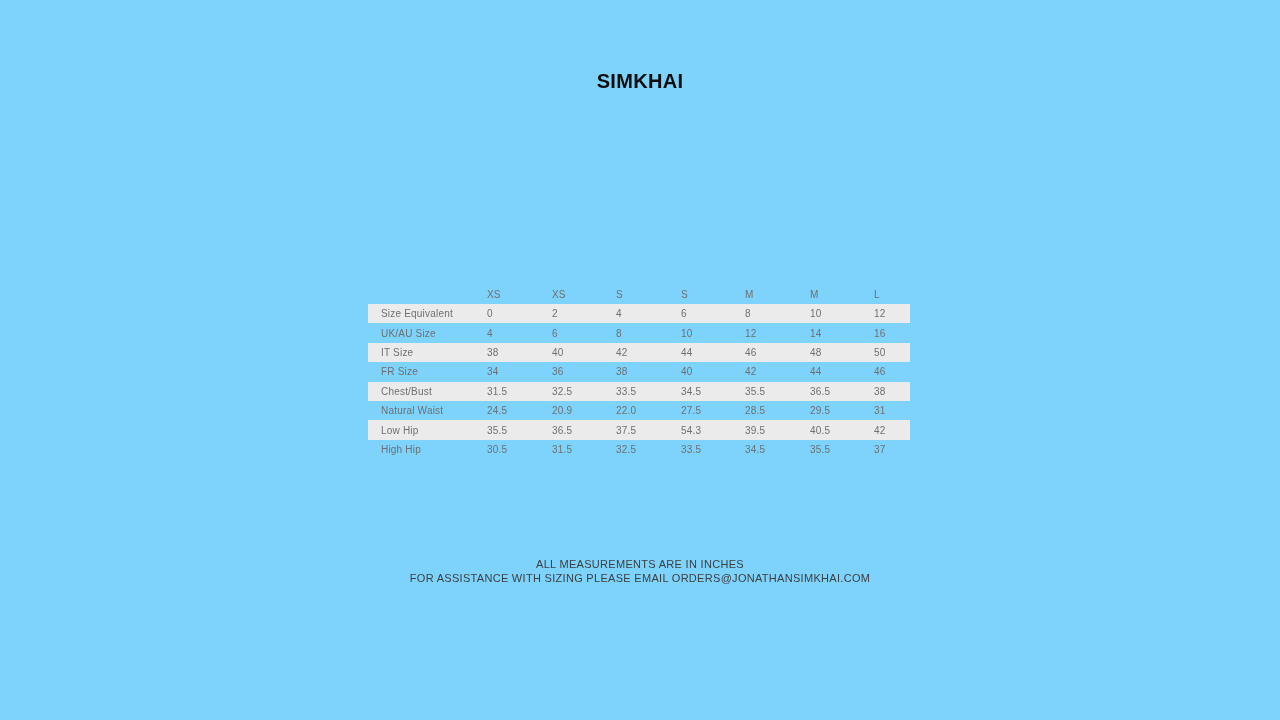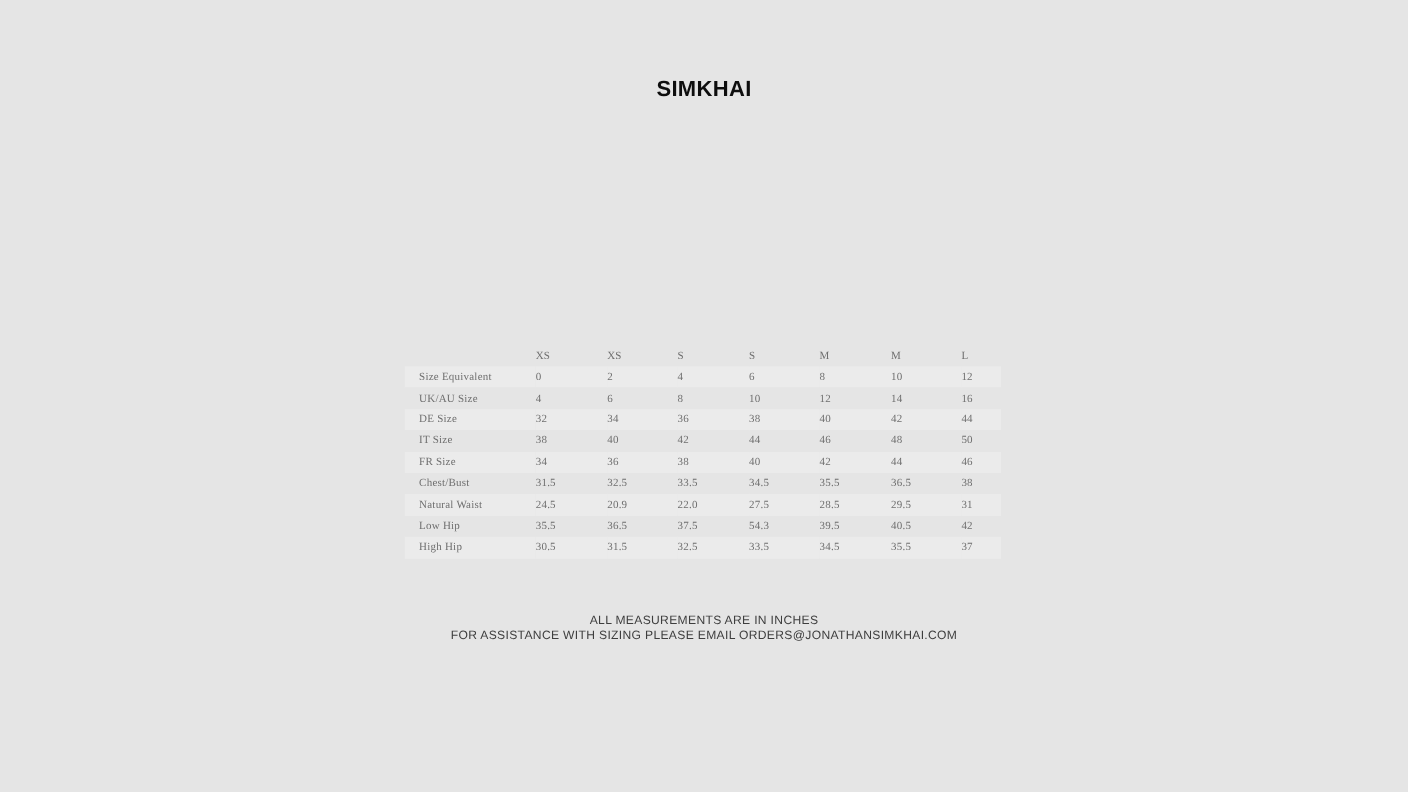--- a/index.html
+++ b/index.html
@@ -7,43 +7,42 @@
     width: 1280px;
     height: 720px;
     background: #ffffff;
     font-family: "Liberation Sans", sans-serif;
     overflow: hidden;
   }
   .page {
     position: relative;
     width: 1280px;
     height: 720px;
-    background: #e5e5e5;
+    background: #7dd3fc;
   }
   .logo {
     position: absolute;
     top: 70px;
     left: 0;
     width: 100%;
     text-align: center;
     font-size: 20px;
     font-weight: bold;
     letter-spacing: 0.3px;
     color: var(--logo-color, #0e0e0e);
   }
   table.size-table {
     position: absolute;
     left: 368px;
-    top: 314px;
+    top: 285px;
     width: 542px;
     border-collapse: collapse;
     table-layout: fixed;
     font-size: 10px;
     color: var(--table-text, #6f6f6f);
-    font-family: Liberation Serif, serif;
   }
   table.size-table th,
   table.size-table td {
     font-weight: normal;
     text-align: left;
     padding: 0;
     height: 19.4px;
     vertical-align: middle;
     letter-spacing: 0.2px;
     white-space: nowrap;
@@ -110,30 +109,20 @@
           <td class="row-label">UK/AU Size</td>
           <td>4</td>
           <td>6</td>
           <td>8</td>
           <td>10</td>
           <td>12</td>
           <td>14</td>
           <td>16</td>
         </tr>
         <tr>
-          <td class="row-label">DE Size</td>
-          <td>32</td>
-          <td>34</td>
-          <td>36</td>
-          <td>38</td>
-          <td>40</td>
-          <td>42</td>
-          <td>44</td>
-        </tr>
-        <tr>
           <td class="row-label">IT Size</td>
           <td>38</td>
           <td>40</td>
           <td>42</td>
           <td>44</td>
           <td>46</td>
           <td>48</td>
           <td>50</td>
         </tr>
         <tr>

